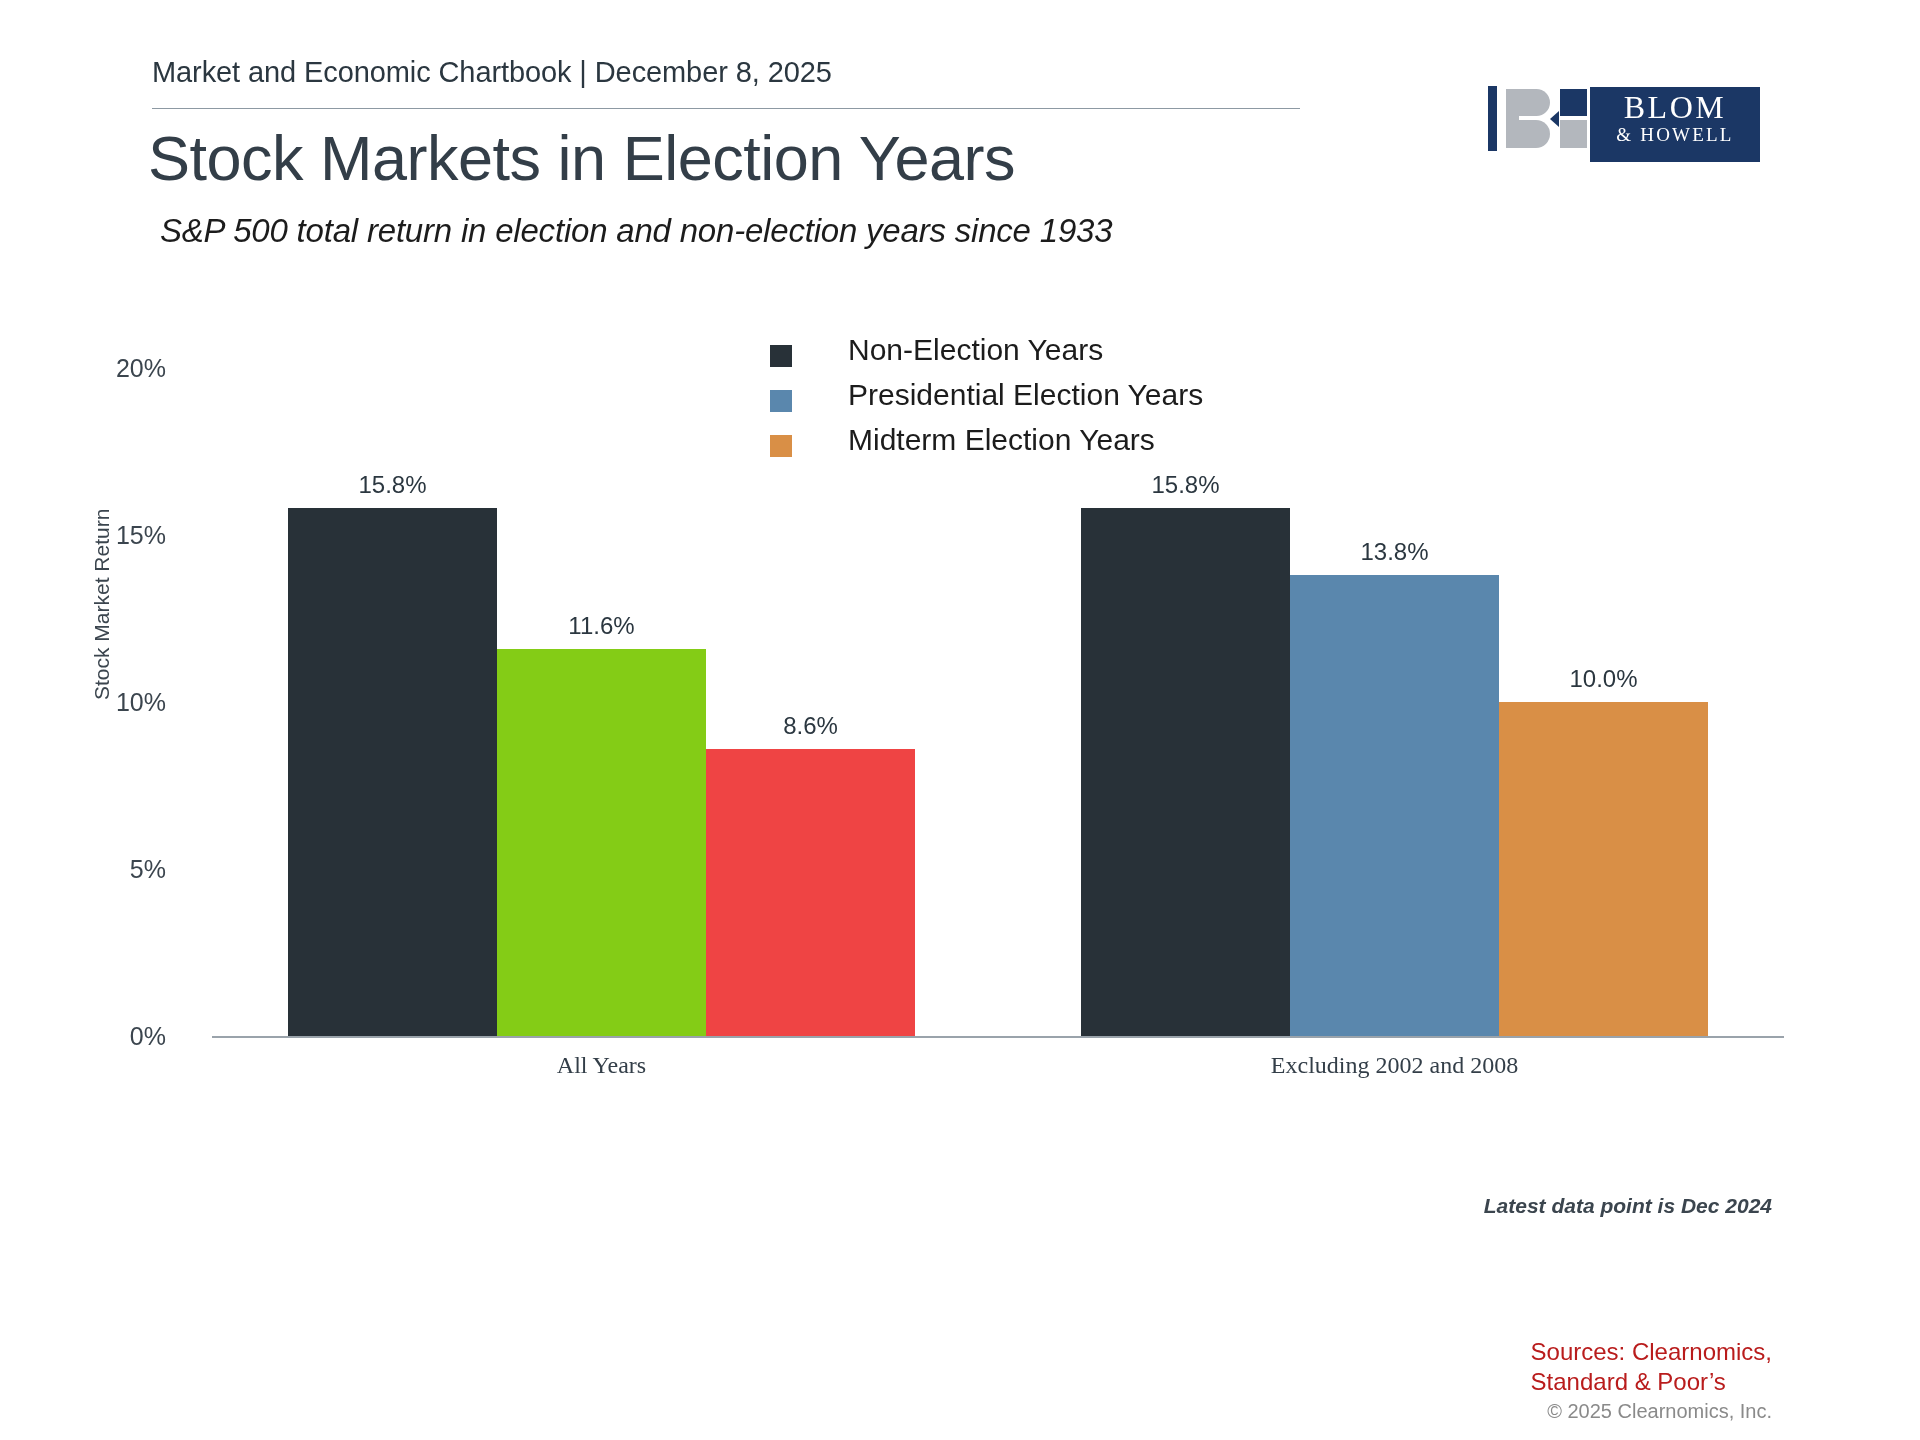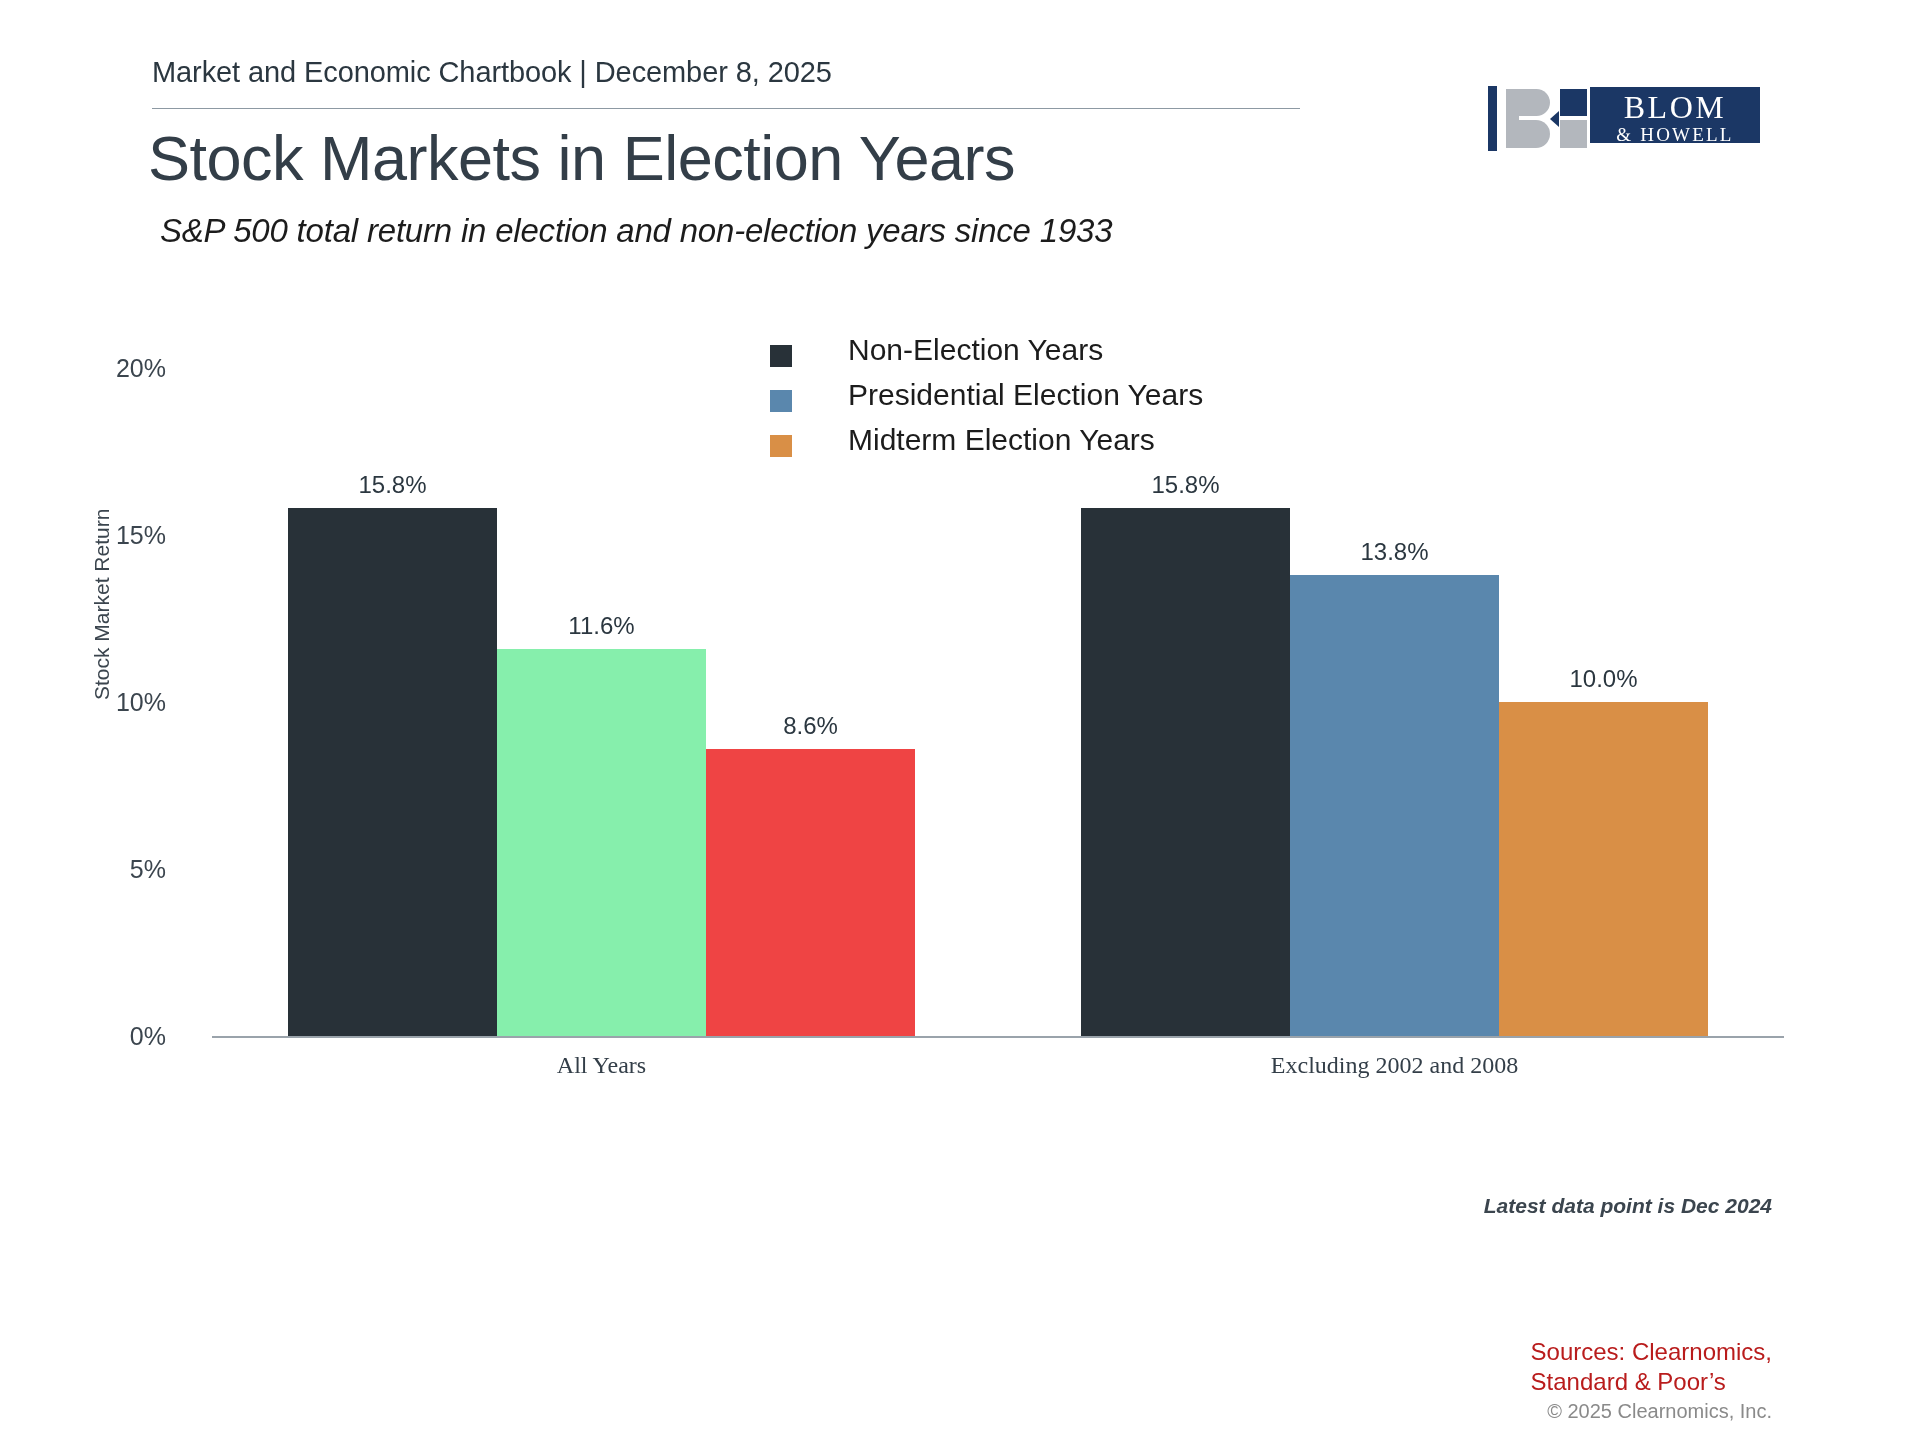--- a/index.html
+++ b/index.html
@@ -124,21 +124,21 @@
   .logo-sq-bot {
     position: absolute;
     left: 72px; top: 34px;
     width: 27px; height: 28px;
     background: #b3b7bd;
   }
   #logo-plate {
     position: absolute;
     left: 102px; top: 1px;
     width: 170px;
-    height: 56px;
+    height: 75px;
     background: #1b3765;
     color: #ffffff;
     text-align: center;
     font-family: "Liberation Serif", serif;
   }
   #logo-name {
     position: absolute;
     left: 0; right: 0;
     top: 3px;
     font-size: 32px;
@@ -326,21 +326,21 @@
       <div class="ytick" style="left: 46px; right: auto; top: 869px;">5%</div>
       <div class="ytick" style="left: 46px; right: auto; top: 702px;">10%</div>
       <div class="ytick" style="left: 46px; right: auto; top: 535px;">15%</div>
       <div class="ytick" style="left: 46px; right: auto; top: 368px;">20%</div>
     </div>
   <div id="axis-line"></div>
   <div id="plot">
       <div class="bar" style="left: 76px; width: 209px; height: 527.72px; background: rgb(40, 49, 56);">
         <div class="bar-value">15.8%</div>
       </div>
-      <div class="bar" style="left: 285px; width: 209px; height: 387.44px; background: #86efac;">
+      <div class="bar" style="left: 285px; width: 209px; height: 387.44px; background: #84cc16;">
         <div class="bar-value">11.6%</div>
       </div>
       <div class="bar" style="left: 494px; width: 209px; height: 287.24px; background: #ef4444;">
         <div class="bar-value">8.6%</div>
       </div>
       <div class="bar" style="left: 869px; width: 209px; height: 527.72px; background: rgb(40, 49, 56);">
         <div class="bar-value">15.8%</div>
       </div>
       <div class="bar" style="left: 1078px; width: 209px; height: 460.92px; background: rgb(90, 135, 173);">
         <div class="bar-value">13.8%</div>

